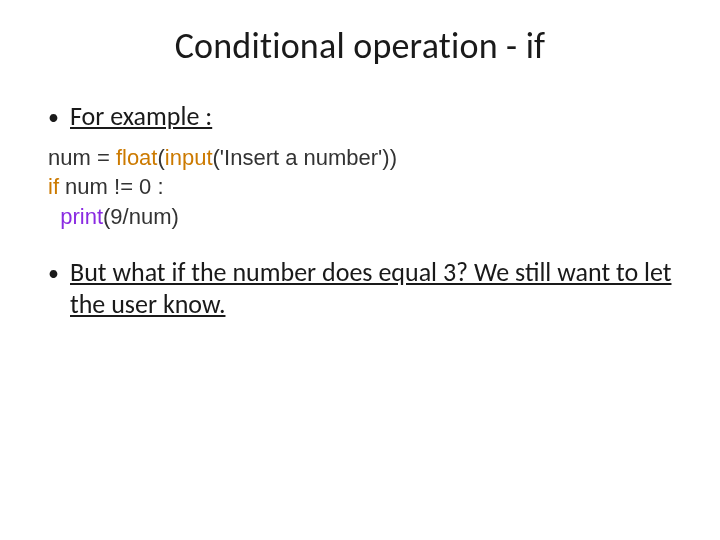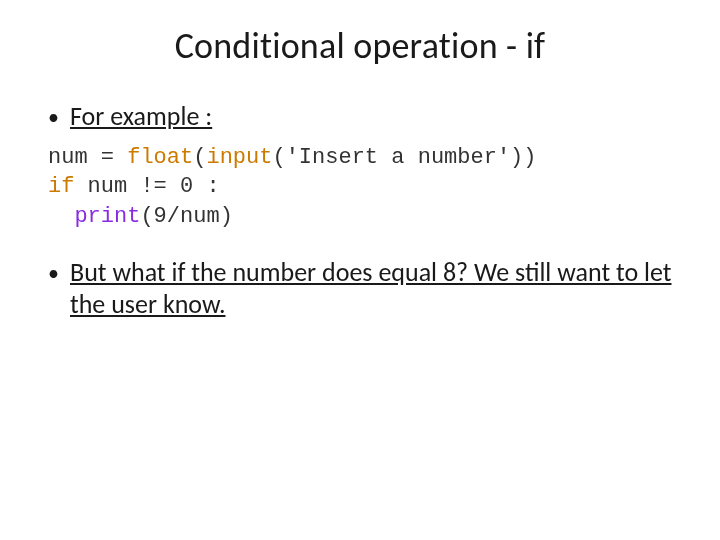--- a/index.html
+++ b/index.html
@@ -35,21 +35,21 @@
   .bullet .dot {
     display: inline-block;
     width: 22px;
     flex: 0 0 22px;
     text-align: left;
     font-size: 22px;
     padding-top: 4px;
   }
   .bullet .text { flex: 1; text-decoration: underline; }
   .code {
-    font-family: Liberation Mono, monospace;
+    font-family: Liberation Sans, sans-serif;
     font-size: 22px;
     line-height: 1.35;
     white-space: pre;
     color: #333;
     margin-bottom: 24px;
     margin-left: 0;
   }
   .code .kw { color: #cc7a00; }
   .code .fn { color: #8a2be2; }
   .code .str { color: #333; }
@@ -65,16 +65,16 @@
     <span class="dot">•</span>
     <span class="text">For example :</span>
   </div>
 
   <div class="code"><span>num = </span><span class="kw">float</span><span>(</span><span class="kw">input</span><span>(</span><span class="str">'Insert a number'</span><span>))</span>
 <span class="kw">if</span><span> num != 0 :</span>
 <span>  </span><span class="fn">print</span><span>(9/num)</span></div>
 
   <div class="bullet">
     <span class="dot">•</span>
-    <span class="text">But what if the number does equal 8? We still want to let the user know.</span>
+    <span class="text">But what if the number does equal 3? We still want to let the user know.</span>
   </div>
 
 </div>
 
 </body></html>

